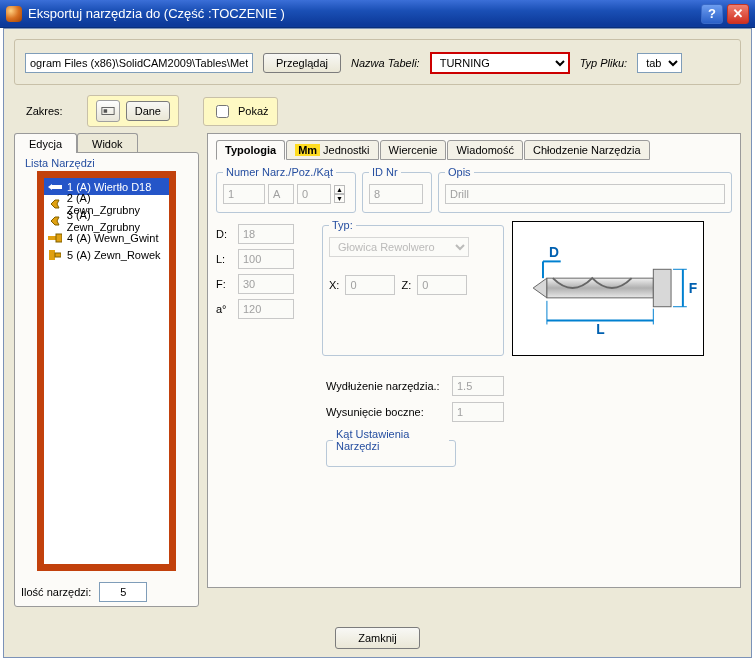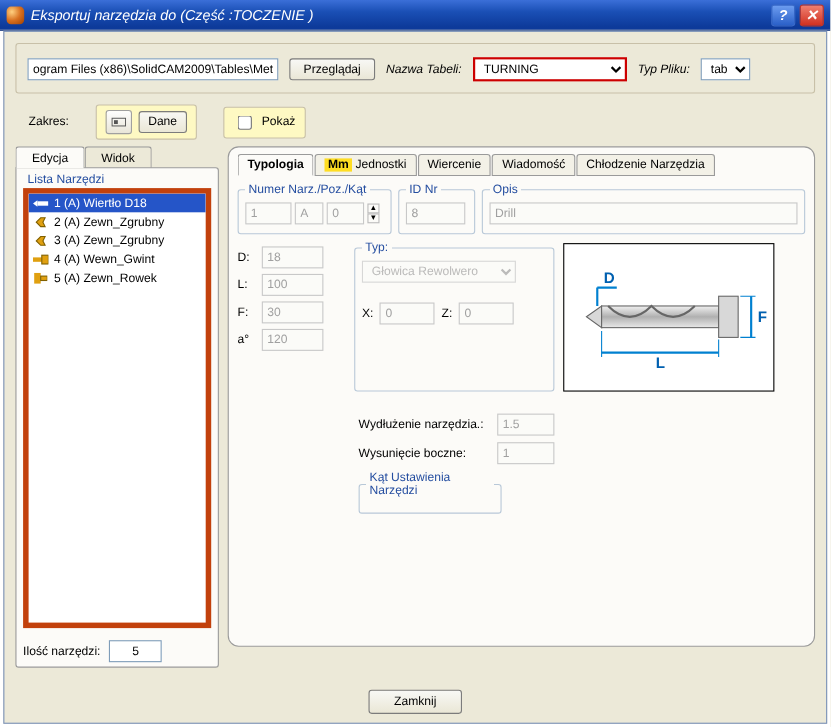--- a/index.html
+++ b/index.html
@@ -14,21 +14,20 @@
   }
   .title-bar {
     height: 28px;
     background: linear-gradient(#3b6fd8, #1a4fb5 40%, #0d3a9a 90%);
     color: #fff;
     display: flex;
     align-items: center;
     padding: 0 6px 0 6px;
     font-size: 13px;
     border-bottom: 1px solid #0a2f7a;
-    font-style: italic;
   }
   .title-bar .app-icon {
     width: 16px; height: 16px;
     background: radial-gradient(circle at 30% 30%, #ffd080, #d87020, #a04000);
     border-radius: 4px;
     margin-right: 6px;
   }
   .title-bar .title { flex: 1; }
   .title-btns { display: flex; gap: 4px; }
   .title-btn {
@@ -154,22 +153,22 @@
     position: relative;
     border-radius: 0 3px 3px 3px;
   }
   .list-group-label {
     color: #254ea0;
     font-size: 11px;
     padding: 4px 0 2px 10px;
   }
   .tool-list {
     background:#fff;
-    border:5px solid #c2410c;
-    margin:0 6px;
+    border:7px solid #c2410c;
+    margin:0 22px;
     height:400px;
     overflow:hidden;
   }
   .tool-row {
     display: flex;
     align-items: center;
     gap: 5px;
     padding: 1px 4px;
     height: 17px;
   }
@@ -189,21 +188,21 @@
   }
   .bottom-count input {
     width:48px; text-align:center;
   }
 
   
   .right-col { flex:1; position:relative; }
   .prop-panel {
     border:1px solid #9a9a9a;
     background:#fcfbf8;
-    border-radius:10px;
+    border-radius:0;
     height:455px;
     margin-top:6px;
     padding:10px 8px 8px 8px;
     position:relative;
   }
   .prop-tabs {
     display:flex;
     gap:1px;
     margin-bottom:6px;
     margin-top:-4px;

